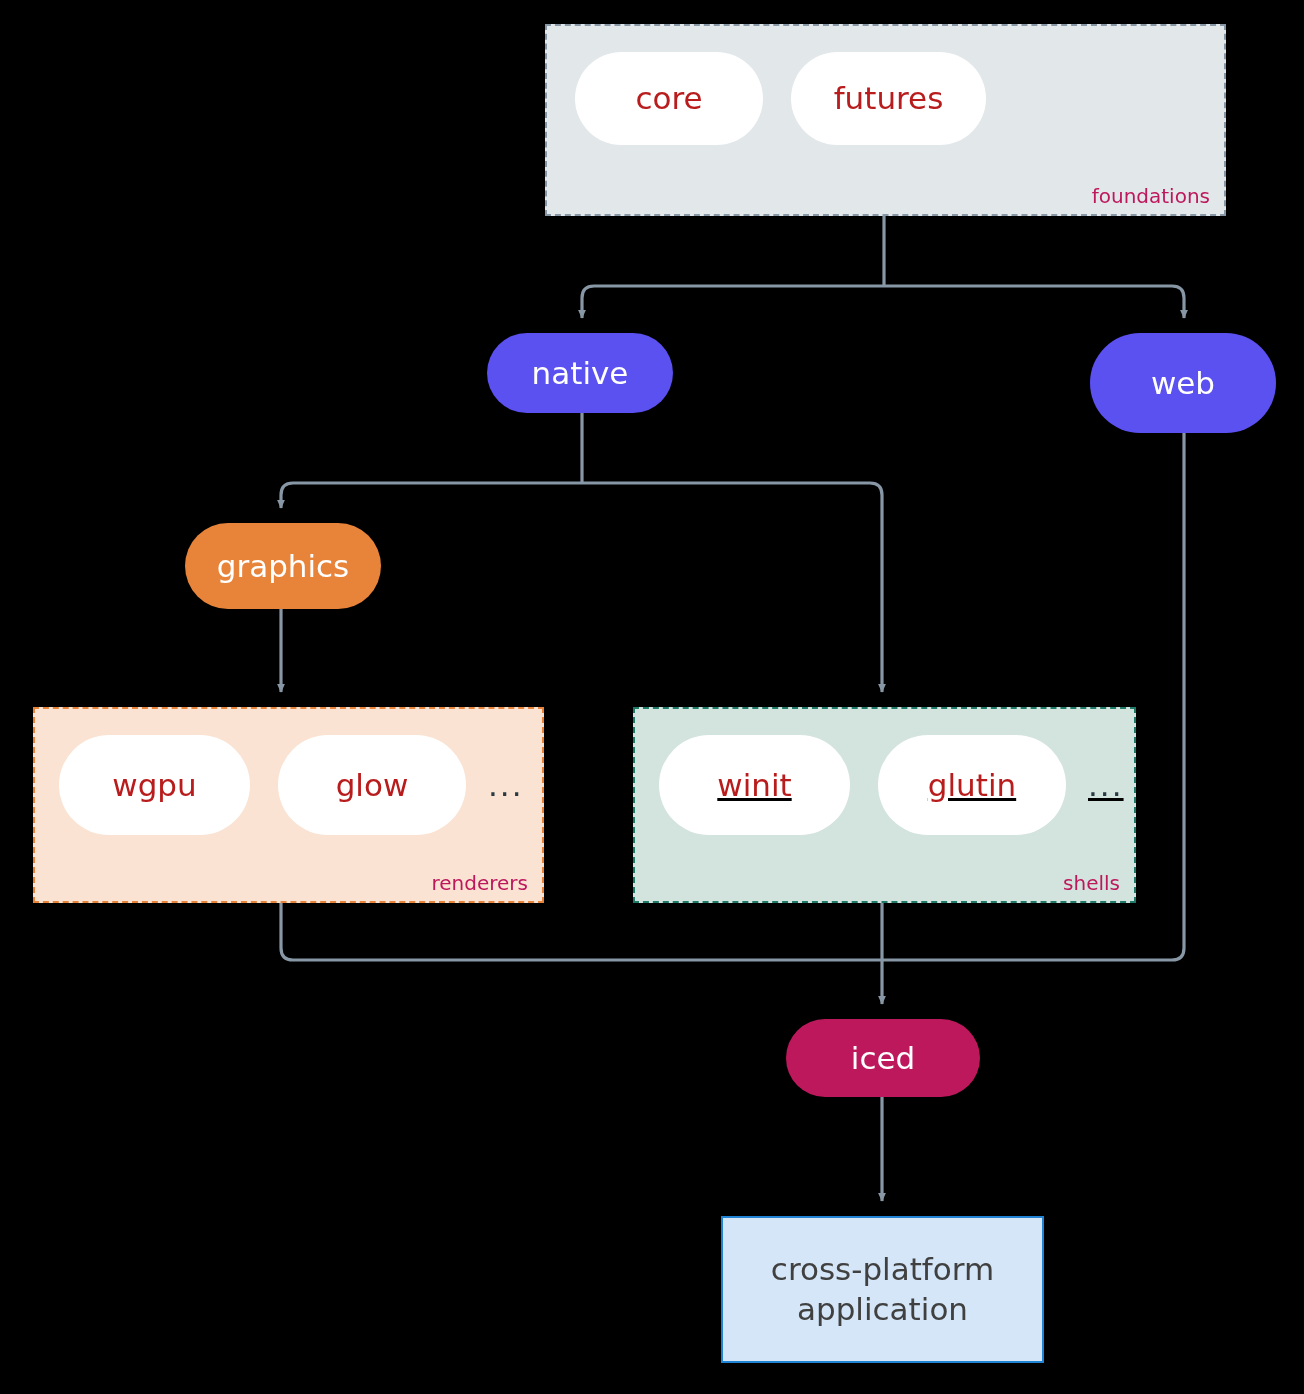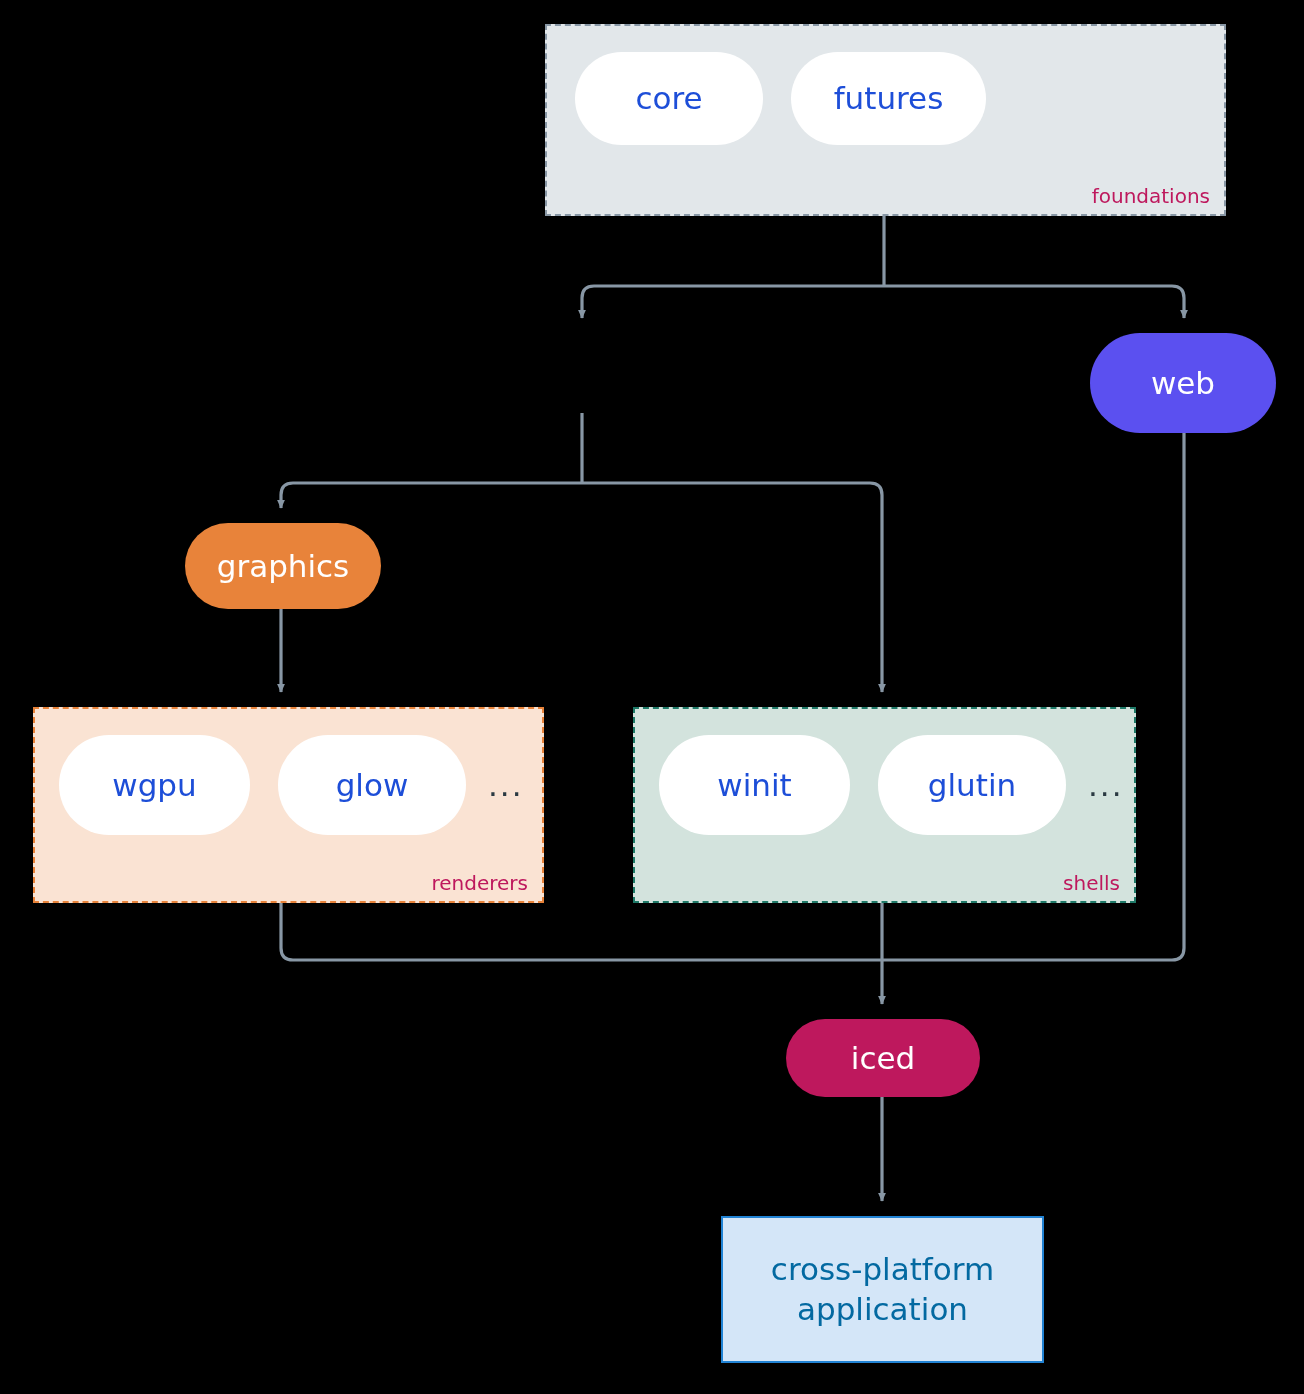--- a/index.html
+++ b/index.html
@@ -52,21 +52,21 @@
   }
 
   
   .pill {
     box-sizing: border-box;
     background: #ffffff;
     border-radius: 999px;
     display: flex;
     align-items: center;
     justify-content: center;
-    color: #1d4ed8;
+    color: #b91c1c;
     font-size: 31px;
     line-height: 1;
     white-space: nowrap;
   }
   .ellipsis {
     color: #2b3a42;
     font-size: 31px;
     line-height: 1;
     letter-spacing: 2px;
     white-space: nowrap;
@@ -89,21 +89,21 @@
   
   .rect-node {
     position: absolute;
     box-sizing: border-box;
     display: flex;
     flex-direction: column;
     align-items: center;
     justify-content: center;
     font-size: 31px;
     line-height: 1.28;
-    color: #0369a1;
+    color: #404040;
     text-align: center;
     white-space: nowrap;
   }
 
   
   #cluster-foundations {
     left: 545px; top: 24px; width: 681px; height: 192px;
     background: #e2e7ea;
     border-color: #8897a5;
   }
@@ -117,21 +117,21 @@
     margin-left: 8px;
   }
   #cluster-renderers .cluster-children { left: 24px; top: 26px; }
   #cluster-renderers .pill { height: 100px; }
 
   #cluster-shells {
     left: 633px; top: 707px; width: 503px; height: 196px;
     background: #d3e3dd;
     border-color: #1f7a68;
   }
-  #cluster-shells .cluster-children { left: 24px; top: 26px; }
+  #cluster-shells .cluster-children { left: 24px; top: 26px; text-decoration: underline; }
   #cluster-shells .pill { height: 100px; }
 
   #node-native { left: 487px; top: 333px; width: 186px; height: 80px; background: #5b50f0; }
   #node-web    { left: 1090px; top: 333px; width: 186px; height: 100px; background: #5b50f0; }
   #node-graphics { left: 185px; top: 523px; width: 196px; height: 86px; background: #e8833a; }
   #node-iced   { left: 786px; top: 1019px; width: 194px; height: 78px; background: #be185d; }
 
   #node-application {
     left: 721px; top: 1216px; width: 323px; height: 147px;
     background: #d4e6f8;
@@ -214,20 +214,23 @@
       <div style="width:28px;"></div>
       <div class="pill" style="width:188px;">
         <span>glutin</span>
       </div>
       <div style="width:22px;"></div>
       <div class="ellipsis">...</div>
     </div>
     <div class="cluster-label">shells</div>
   </div>
 
+  <div class="stadium" id="node-native">
+    <span>native</span>
+  </div>
 
   <div class="stadium" id="node-web">
     <span>web</span>
   </div>
 
   <div class="stadium" id="node-graphics">
     <span>graphics</span>
   </div>
 
   <div class="stadium" id="node-iced">

